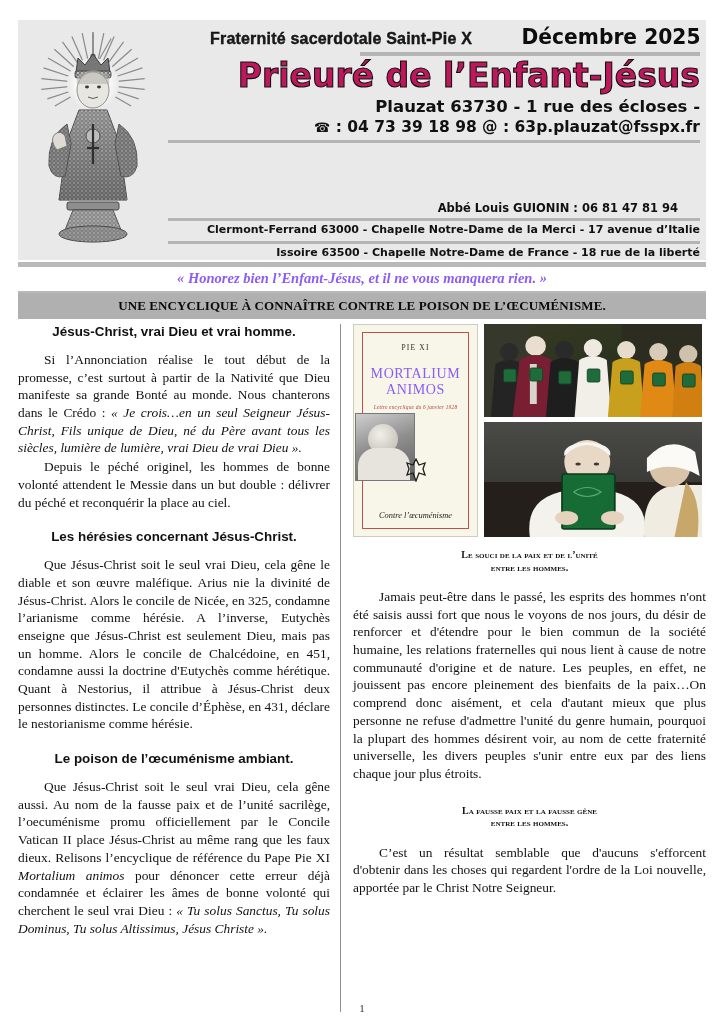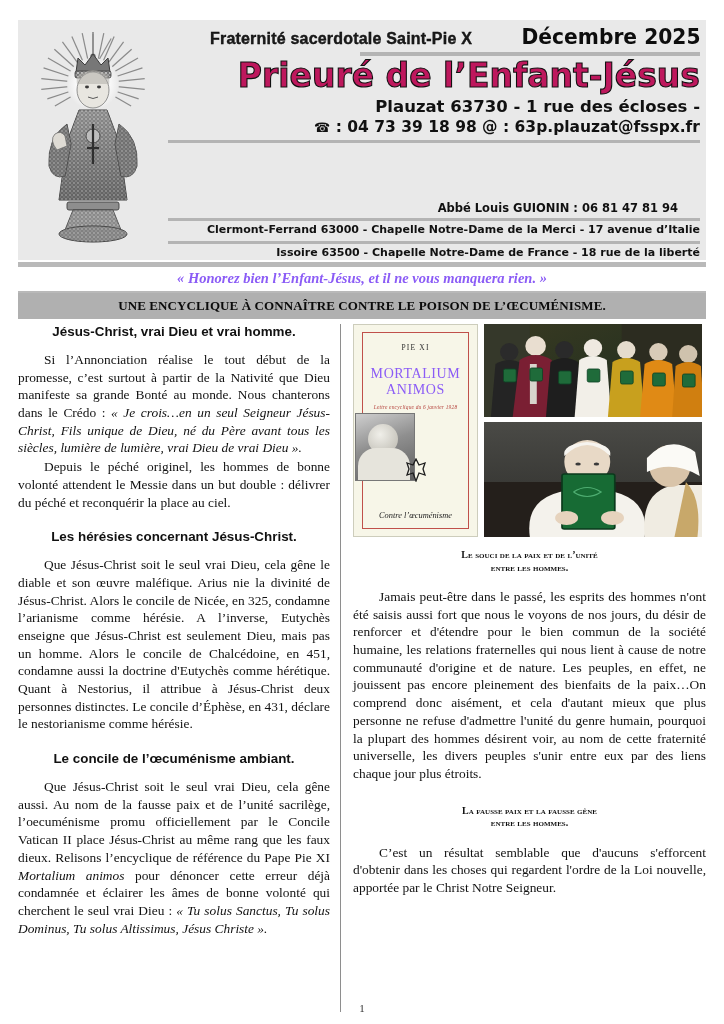--- a/index.html
+++ b/index.html
@@ -433,21 +433,21 @@
     </p>
 
     <p class="body">Depuis le péché originel, les hommes de bonne volonté attendent le Messie dans un but double : délivrer du péché et reconquérir la place au ciel.</p>
 
     <h3 class="sec sp">Les hérésies concernant Jésus-Christ.</h3>
 
     <p class="body">
       <span>Que Jésus-Christ soit le seul vrai Dieu, cela gêne le diable et son œuvre maléfique. </span><b>Arius</b><span> nie la divinité de Jésus-Christ. Alors le concile de Nicée, en 325, condamne l’arianisme comme hérésie. A l’inverse, </span><b>Eutychès</b><span> enseigne que Jésus-Christ est seulement Dieu, mais pas un homme. Alors le concile de Chalcédoine, en 451, condamne aussi la doctrine d'Eutychès comme hérétique. Quant à </span><b>Nestorius</b><span>, il attribue à Jésus-Christ deux personnes distinctes. Le concile d’Éphèse, en 431, déclare le nestorianisme comme hérésie.</span>
     </p>
 
-    <h3 class="sec sp">Le concile de l’œcuménisme ambiant.</h3>
+    <h3 class="sec sp">Le poison de l’œcuménisme ambiant.</h3>
 
     <p class="body">
       <span>Que Jésus-Christ soit le seul vrai Dieu, cela gêne aussi. Au nom de la fausse paix et de l’unité sacrilège, l’oecuménisme promu officiellement par le Concile Vatican II place Jésus-Christ au même rang que les faux dieux. Relisons l’encyclique de référence du Pape Pie XI </span><i>Mortalium animos</i><span> pour dénoncer cette erreur déjà condamnée et éclairer les âmes de bonne volonté qui cherchent le seul vrai Dieu : </span><i>« Tu solus Sanctus, Tu solus Dominus, Tu solus Altissimus, Jésus Christe ».</i>
     </p>
   </div>
 
   <div class="col-sep"></div>
 
   <div class="col-right">
 

